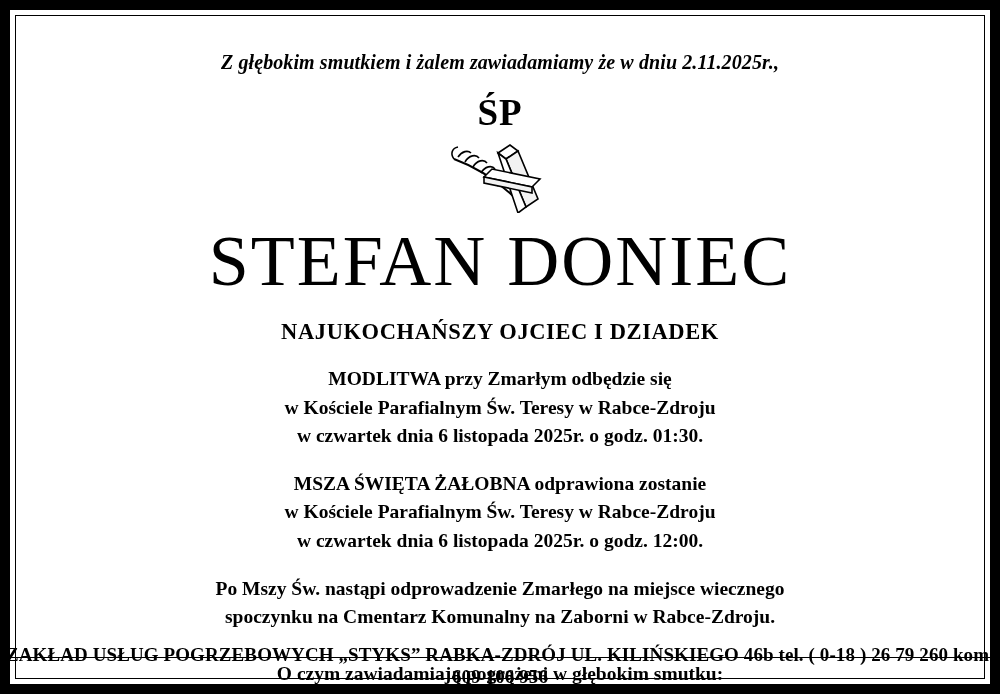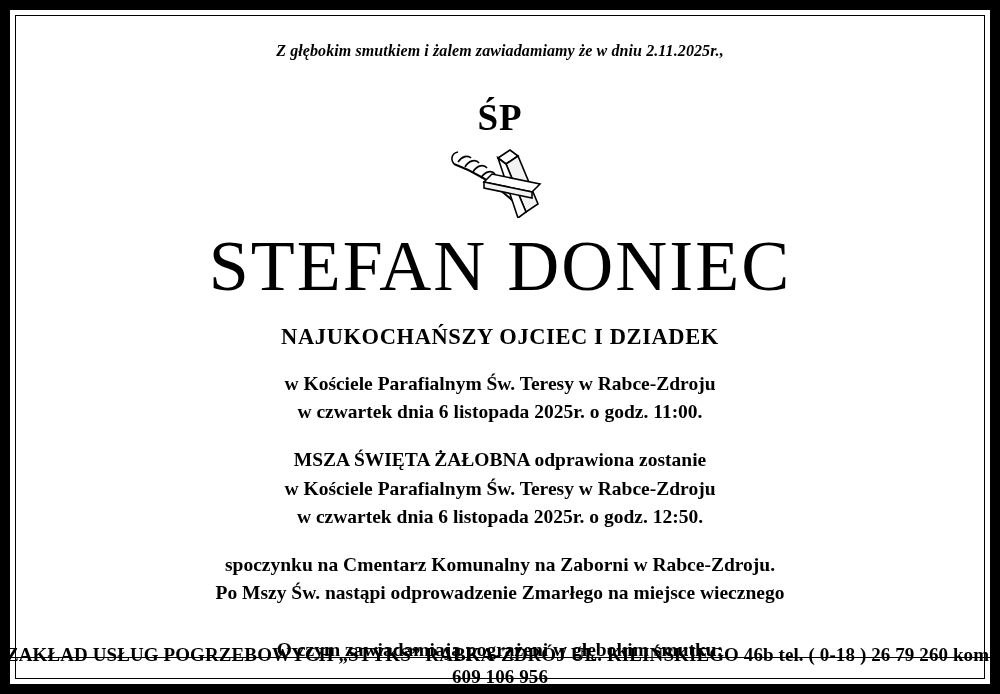--- a/index.html
+++ b/index.html
@@ -53,33 +53,33 @@
     right: 16px;
     bottom: 16px;
     box-sizing: border-box;
     padding: 12px 30px 0 30px;
     text-align: center;
   }
 
   .intro {
     font-style: italic;
     font-weight: bold;
-    font-size: 16px;
+    font-size: 20px;
     line-height: 1.42;
     letter-spacing: 0.1px;
-    margin: 12px 0 0 0;
+    margin: 20px 0 0 0;
   }
   .intro .line { display: block; }
 
   .sp {
     font-weight: bold;
     font-size: 37px;
     line-height: 1;
     letter-spacing: 1px;
-    margin: 36px 0 0 0;
+    margin: 18px 0 0 0;
   }
 
   .cross-wrap {
     margin: 4px 0 0 0;
     height: 78px;
     display: flex;
     align-items: center;
     justify-content: center;
   }
 
@@ -176,33 +176,34 @@
           <polygon points="44,42 92,52 92,58 44,48" fill="#f2f2f2" stroke="#000000" stroke-width="1.6"></polygon>
         </g>
       </svg>
     </div>
 
     <h1 class="name">STEFAN DONIEC</h1>
 
     <div class="relation">NAJUKOCHAŃSZY OJCIEC I DZIADEK</div>
 
     <p class="block">
+      <span class="line">MODLITWA przy Zmarłym odbędzie się</span>
       <span class="line">w Kościele Parafialnym Św. Teresy w Rabce-Zdroju</span>
-      <span class="line">w czwartek dnia 6 listopada 2025r. o godz. 11:00.</span>
+      <span class="line">w czwartek dnia 6 listopada 2025r. o godz. 01:30.</span>
     </p>
 
     <p class="block tight">
       <span class="line">MSZA ŚWIĘTA ŻAŁOBNA odprawiona zostanie</span>
       <span class="line">w Kościele Parafialnym Św. Teresy w Rabce-Zdroju</span>
-      <span class="line">w czwartek dnia 6 listopada 2025r. o godz. 12:50.</span>
+      <span class="line">w czwartek dnia 6 listopada 2025r. o godz. 12:00.</span>
     </p>
 
     <p class="block tight">
+      <span class="line">Po Mszy Św. nastąpi odprowadzenie Zmarłego na miejsce wiecznego</span>
       <span class="line">spoczynku na Cmentarz Komunalny na Zaborni w Rabce-Zdroju.</span>
-      <span class="line">Po Mszy Św. nastąpi odprowadzenie Zmarłego na miejsce wiecznego</span>
     </p>
 
     <p class="closing">
       <span class="line">O czym zawiadamiają pogrążeni w głębokim smutku:</span>
       <span class="line">CÓRKA I SYN Z RODZINĄ</span>
     </p>
 
   </div>
 
   <div class="footer-rule"></div>

